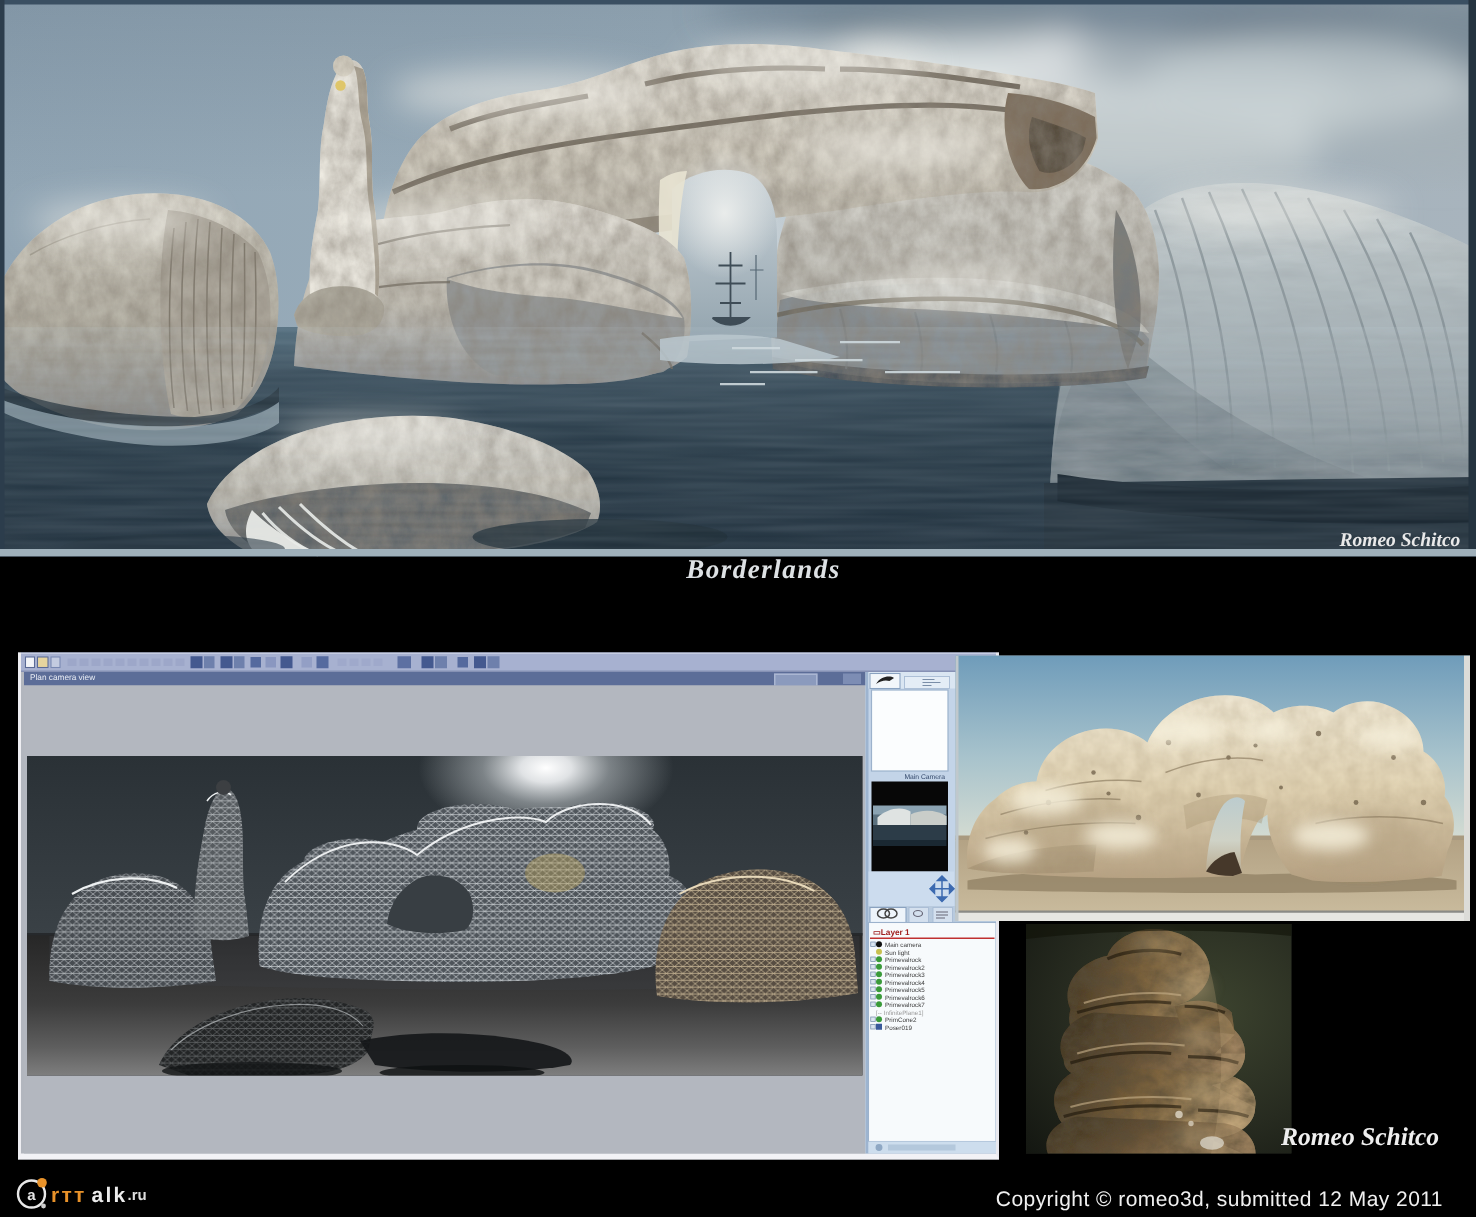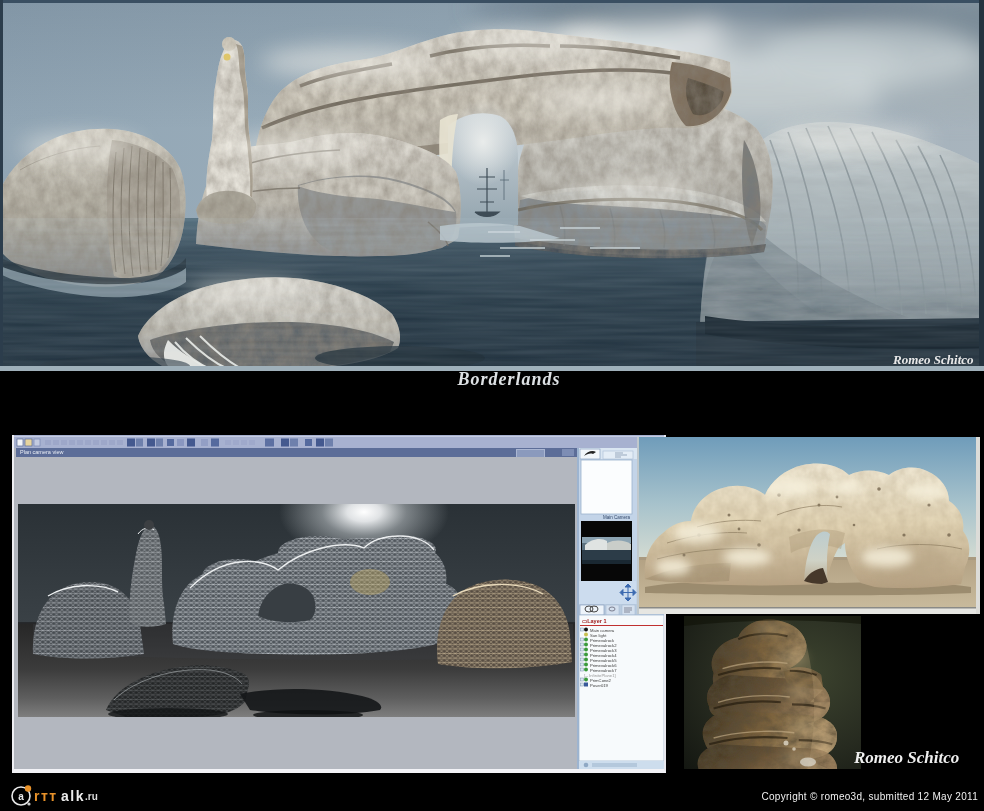--- a/index.html
+++ b/index.html
@@ -8,21 +8,21 @@
 #borderlands{position:absolute;left:17px;top:369px;width:984px;text-align:center;color:#dde1e4;font-family:"Liberation Serif",serif;font-style:italic;font-weight:bold;font-size:18px;letter-spacing:1px;}
 #app{position:absolute;left:12px;top:435px;width:650px;height:334px;background:#b2b6be;border-left:2px solid #eeeef2;border-right:2px solid #e8e8ee;border-bottom:4px solid #f2f2f6;}
 #toolbar{position:absolute;left:0;top:0;width:650px;height:13px;background:#a7b1d0;overflow:hidden;}
 #titlebar{position:absolute;left:2px;top:13px;width:561px;height:9px;background:#5c6d98;color:#e9edf5;font-size:5.5px;line-height:9px;padding-left:4px;overflow:hidden;}
 #viewport{position:absolute;left:2px;top:22px;width:561px;height:312px;background:#b3b7bf;}
 #render{position:absolute;left:2px;top:47px;width:557px;height:213px;background:#333;}
 #panel{position:absolute;left:563px;top:13px;width:87px;height:321px;background:#c3d2e6;}
 #desert{position:absolute;left:637px;top:437px;width:343px;height:177px;background:#9db6c2;}
 #photo2{position:absolute;left:684px;top:616px;width:177px;height:153px;background:#23271e;}
 #sig2{position:absolute;left:854px;top:748px;width:132px;color:#efefef;font-family:"Liberation Serif",serif;font-style:italic;font-weight:bold;font-size:17px;}
-#copyright{position:absolute;right:6px;top:791px;color:#f0f0f0;font-size:10px;letter-spacing:0.3px;}
+#copyright{position:absolute;right:22px;top:791px;color:#f0f0f0;font-size:14px;letter-spacing:0.3px;}
 #logo{position:absolute;left:8px;top:784px;width:140px;height:24px;}
 </style>
 </head>
 <body>
 <div id="page">
   <div id="topimg">
 <svg width="984" height="371" viewBox="0 0 984 371" xmlns="http://www.w3.org/2000/svg">
 <defs>
 <linearGradient id="sky" x1="0" y1="0" x2="1" y2="0">
  <stop offset="0" stop-color="#91a5b4"></stop>

